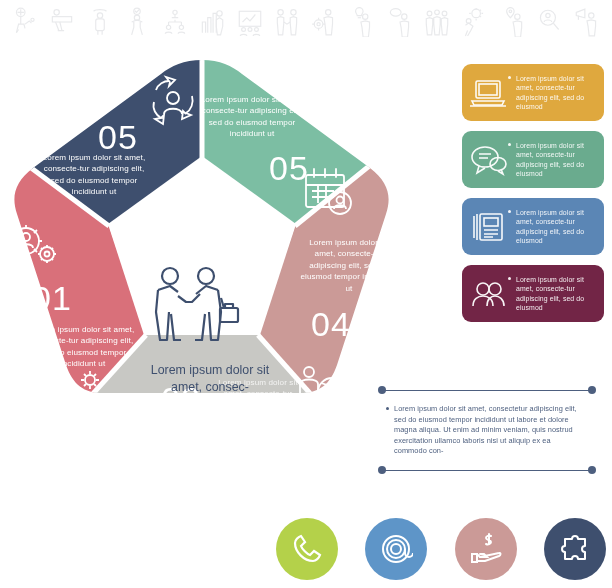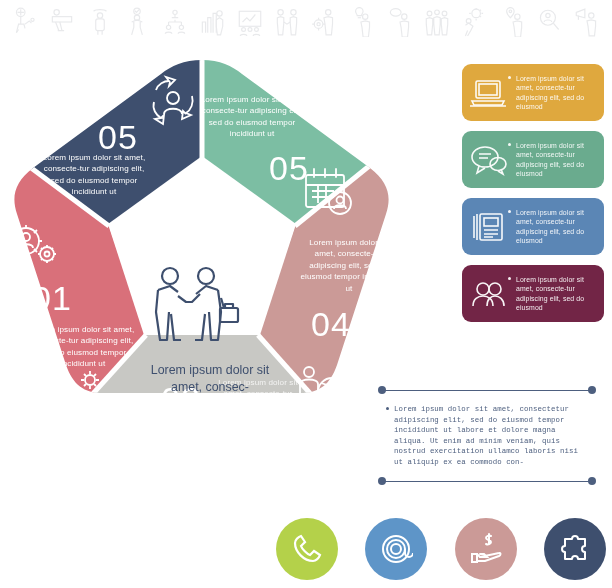--- a/index.html
+++ b/index.html
@@ -53,21 +53,21 @@
   .card .ctext{
     font-size:6.9px;line-height:9.4px;color:rgba(255,255,255,.92);
     position:relative;padding-left:8px;letter-spacing:.1px;
   }
   .card .ctext .bul{
     position:absolute;left:0;top:2.5px;width:3px;height:3px;border-radius:50%;
     background:rgba(255,255,255,.92);
   }
 
   
-  .para-block{position:absolute;left:378px;top:386px;width:218px;font-family:Liberation Mono, monospace;}
+  .para-block{position:absolute;left:378px;top:386px;width:218px;}
   .rule{position:relative;height:9px;}
   .rule .ln{
     position:absolute;left:5px;right:5px;top:4px;height:1.4px;background:#4d5f7f;
   }
   .rule .dot{
     position:absolute;top:0px;width:8px;height:8px;border-radius:50%;background:#4d5f7f;
   }
   .rule .dot.l{left:0;}
   .rule .dot.r{right:0;}
   .para{

